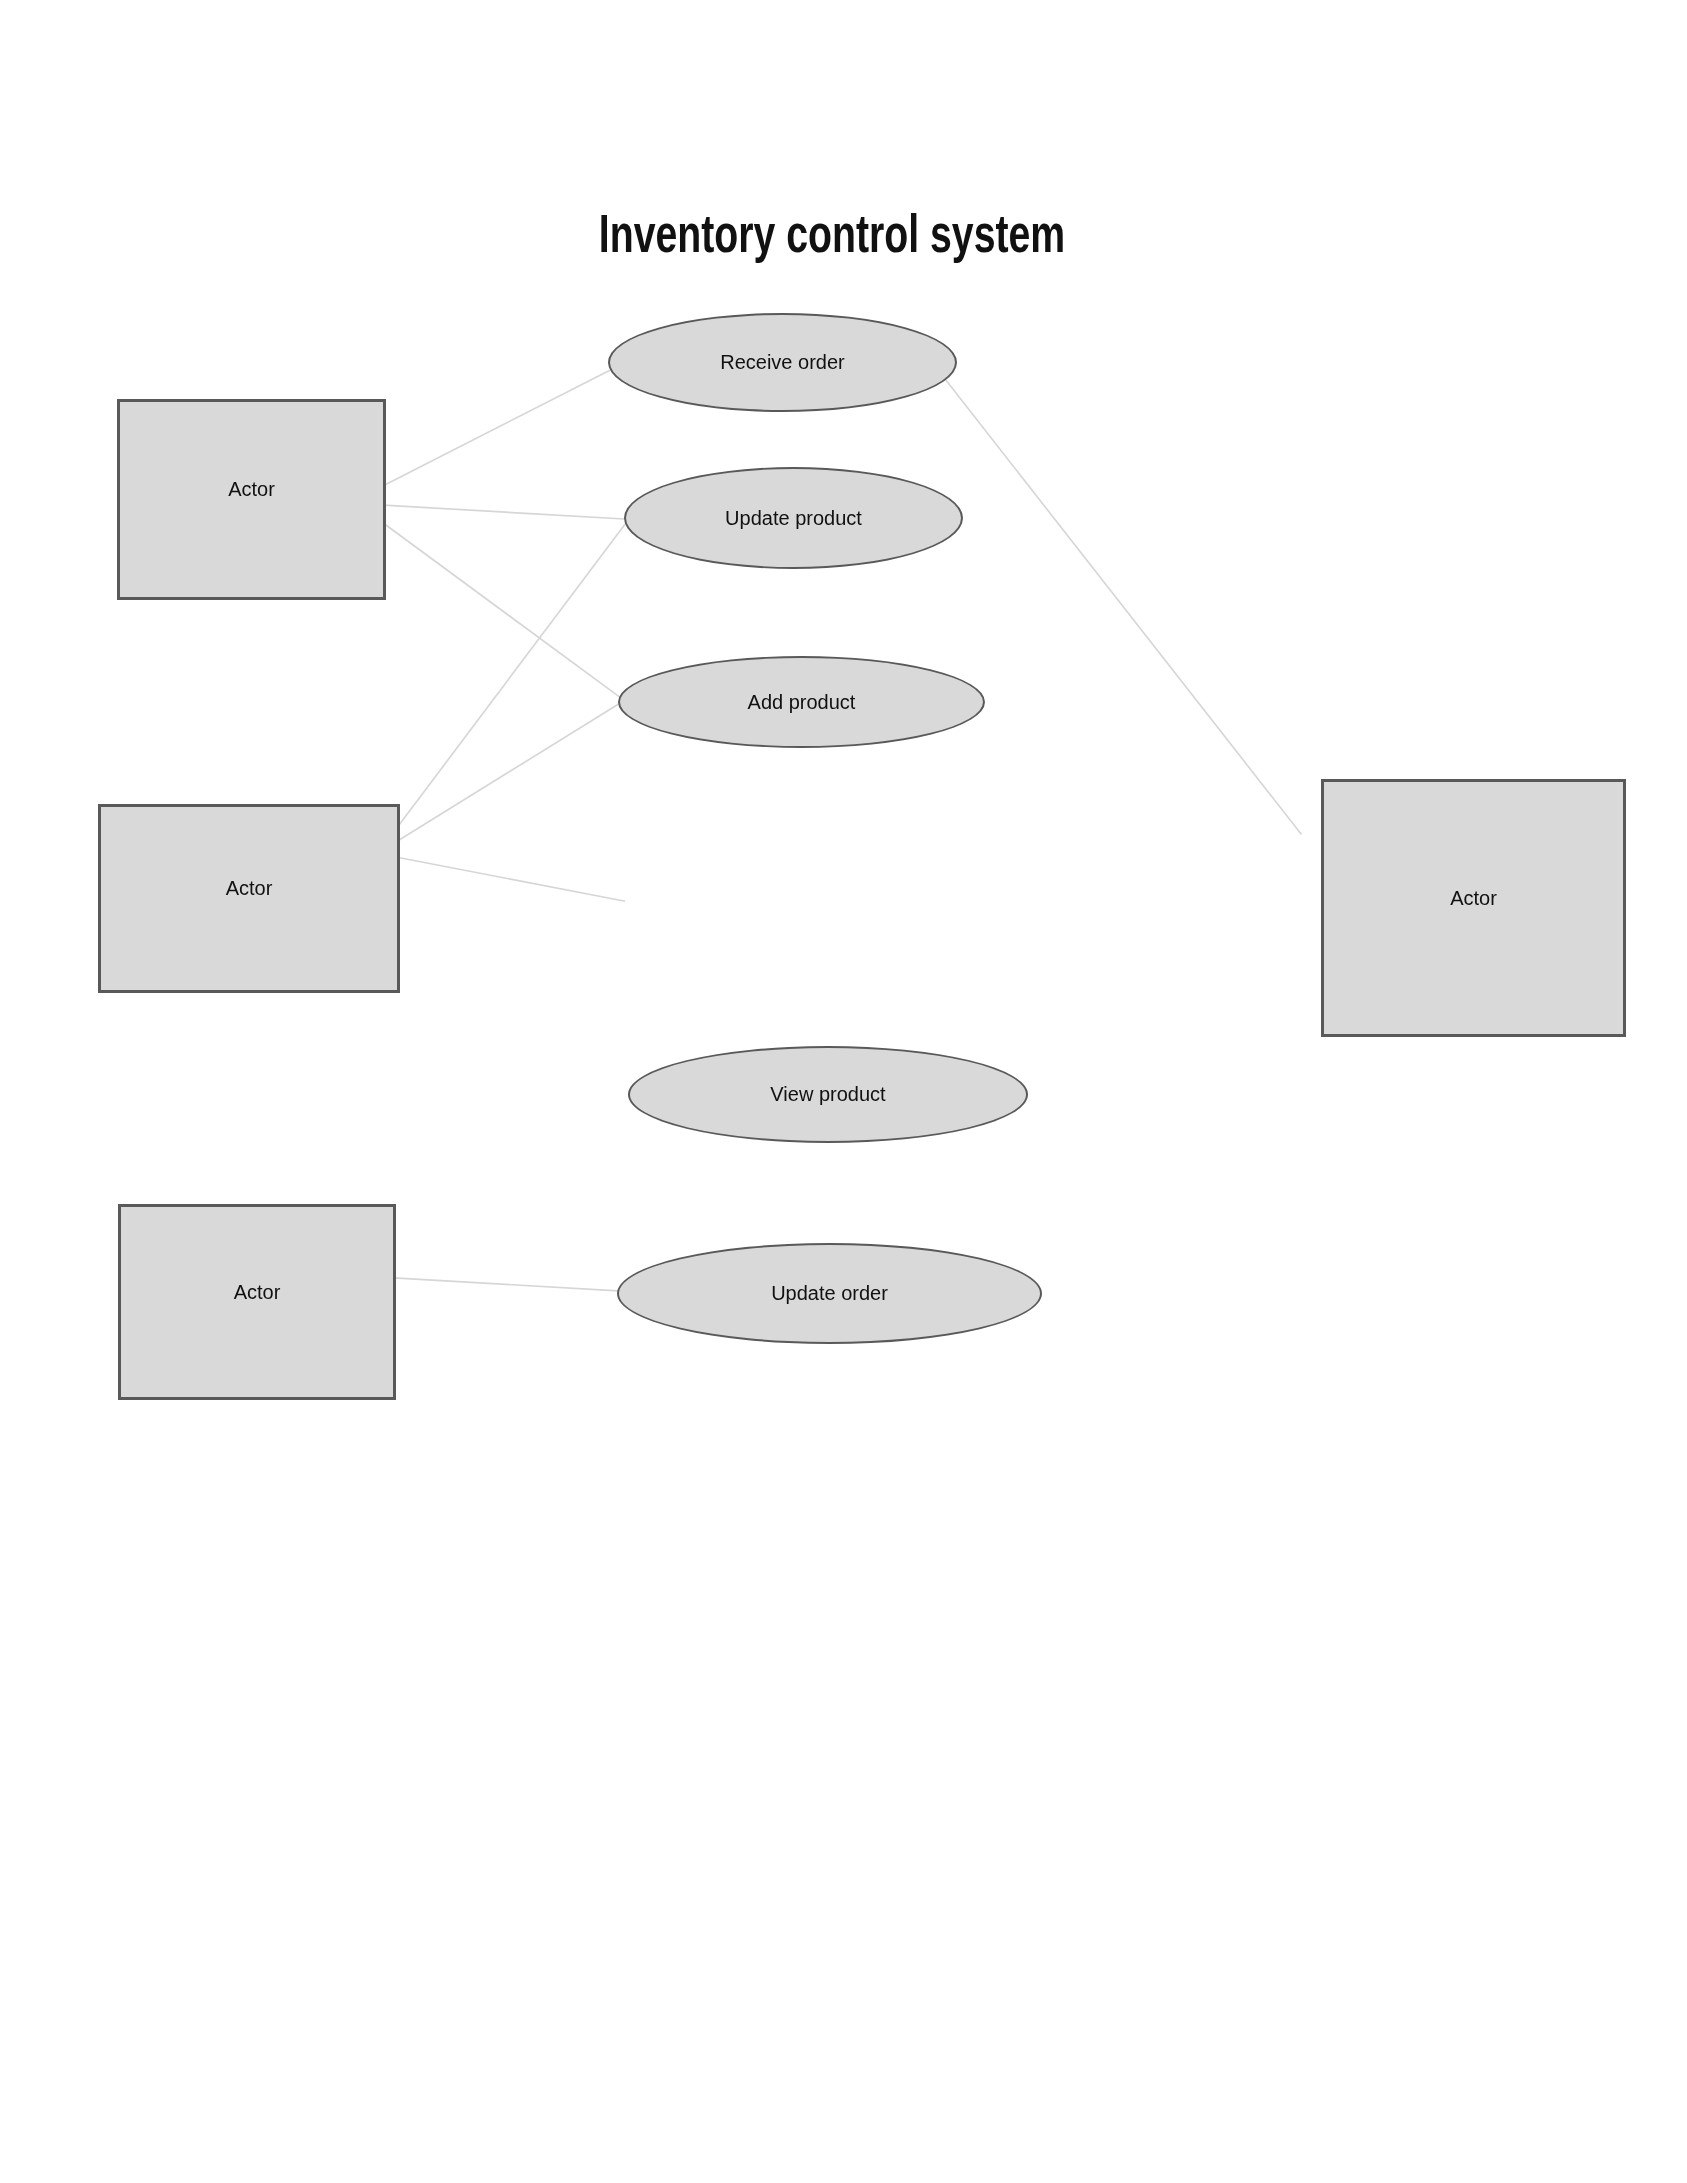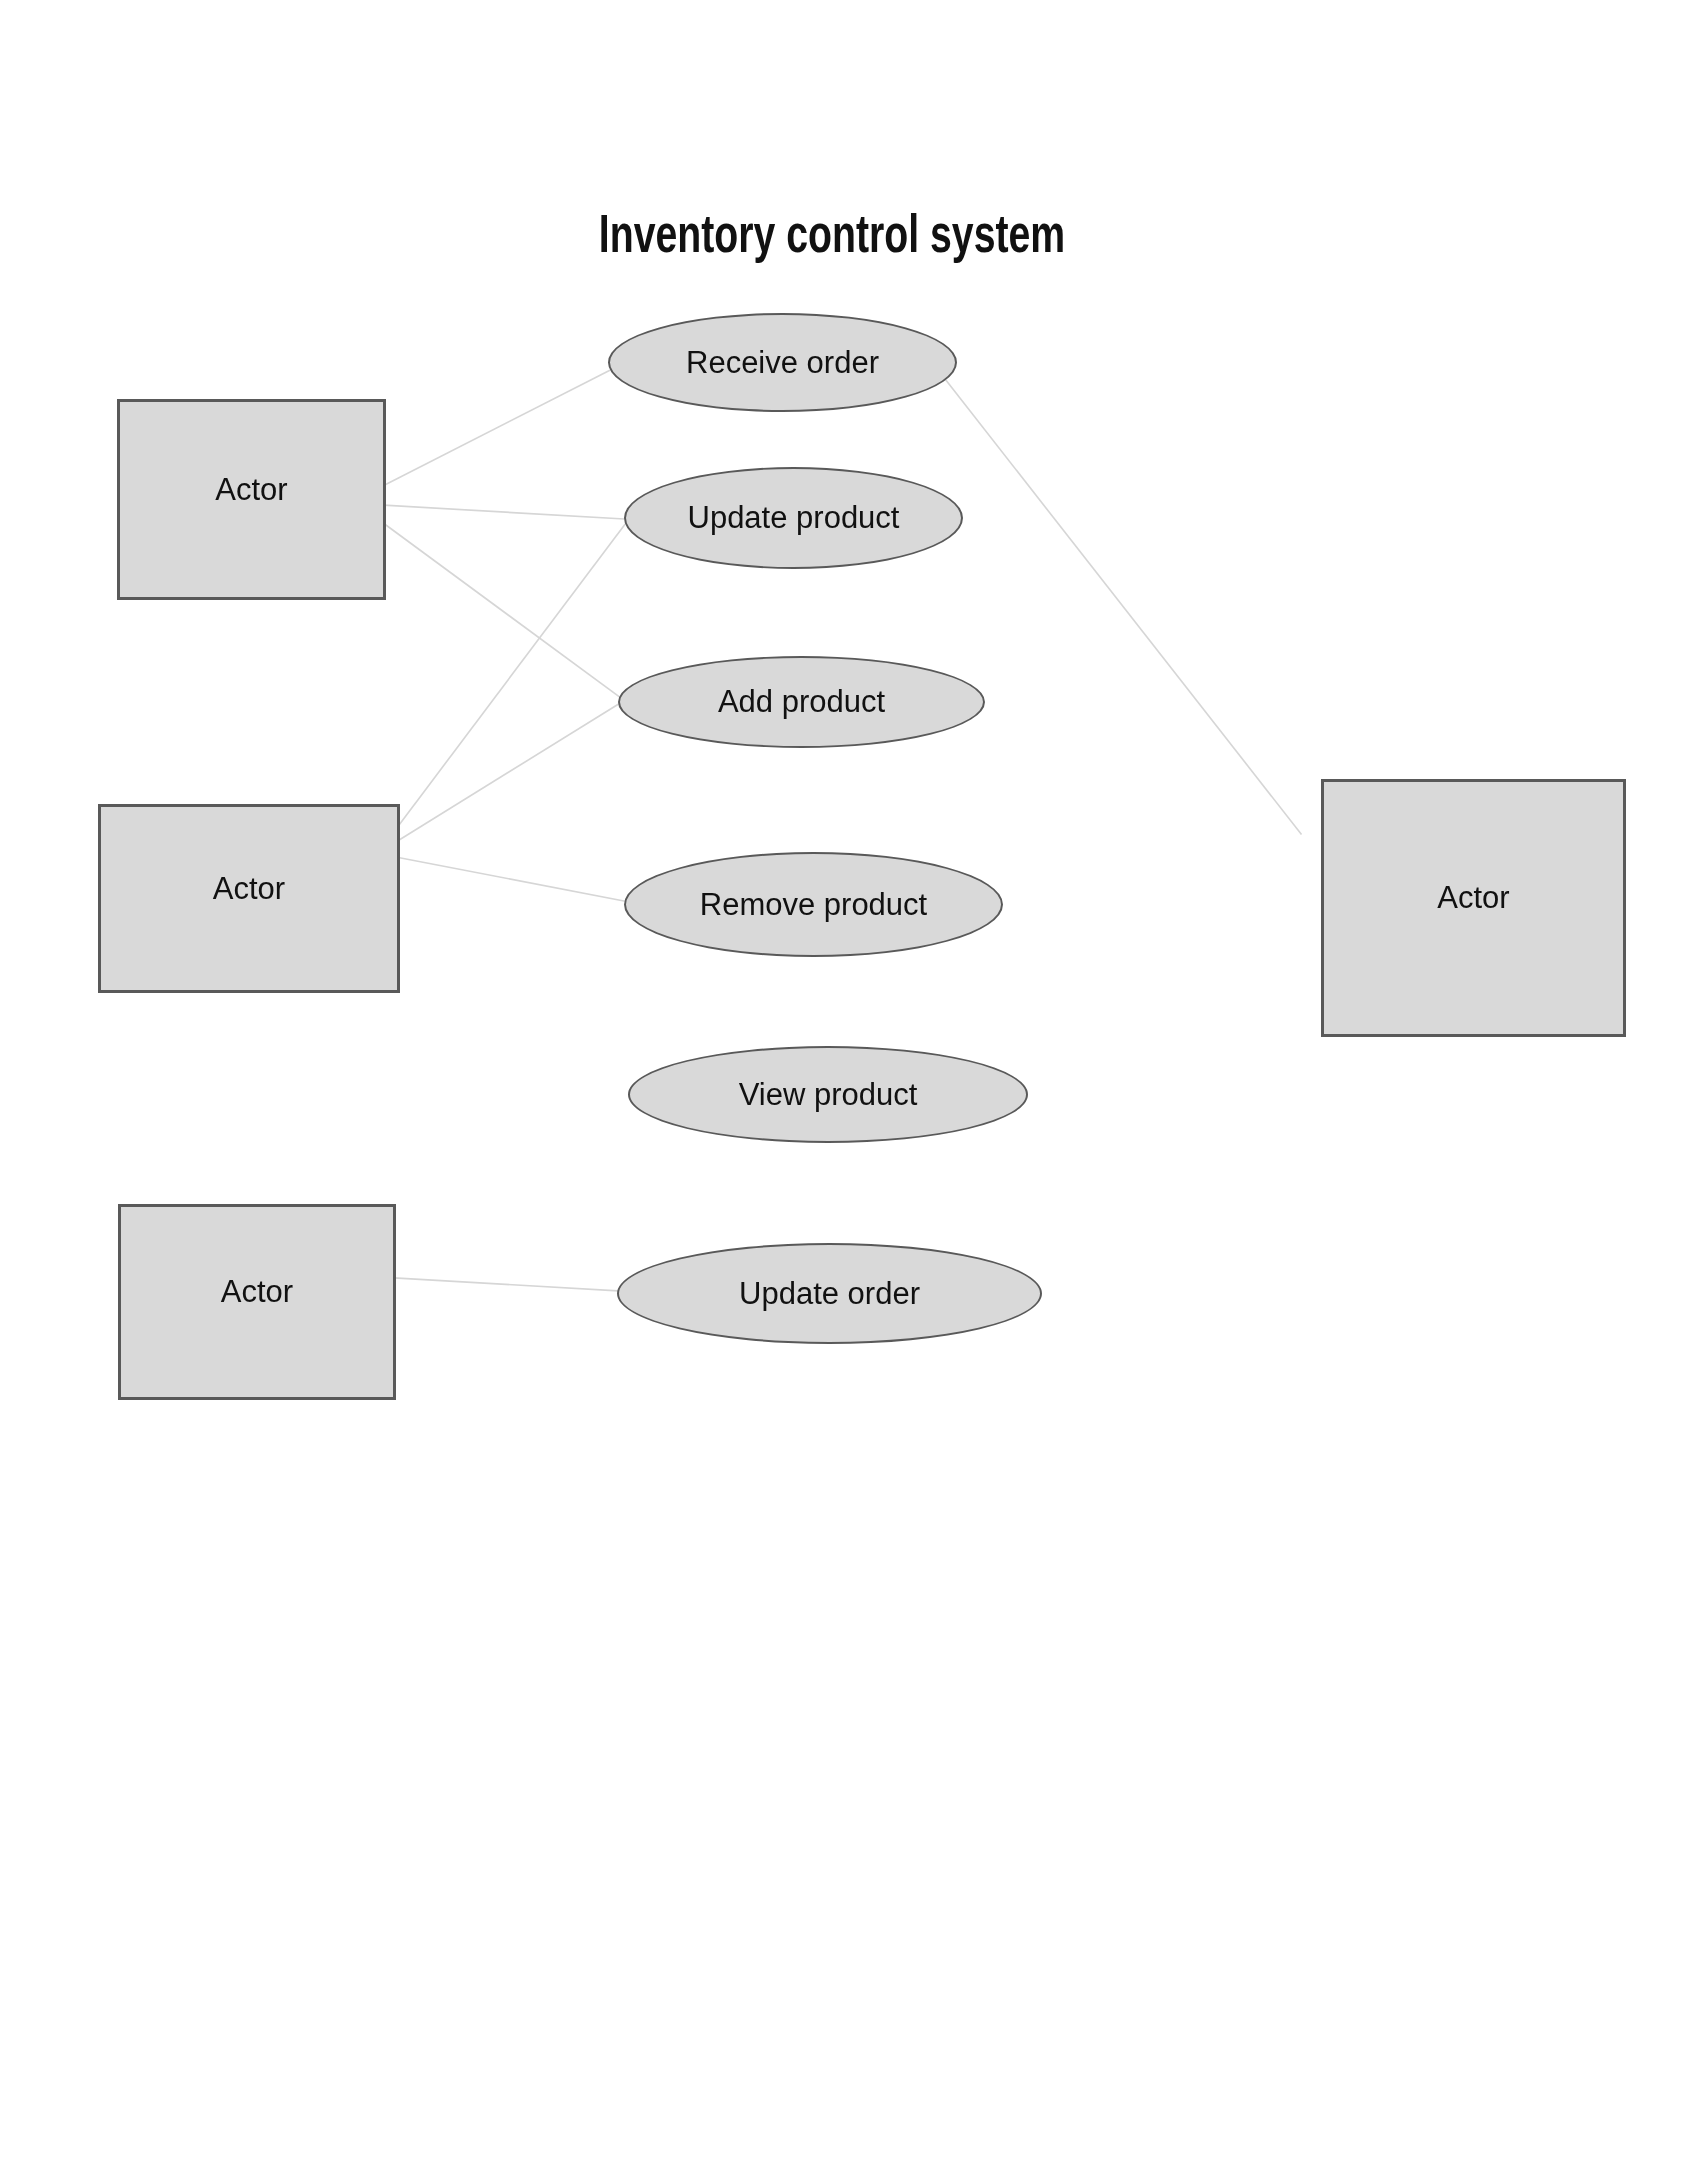--- a/index.html
+++ b/index.html
@@ -63,21 +63,21 @@
     position: absolute;
     box-sizing: border-box;
     background: var(--node-fill);
     border: 2.5px solid var(--node-border);
     border-radius: 50%;
     display: flex;
     align-items: center;
     justify-content: center;
   }
   .node-label {
-    font-size: 31px;
+    font-size: 20px;
     color: var(--text);
     white-space: nowrap;
   }
   .actor .node-label {
     margin-bottom: 20px;
   }
 </style>
 </head>
 <body>
 
@@ -117,23 +117,20 @@
   </div>
 
   <div class="usecase" style="left:624px; top:467px; width:339px; height:102px;">
     <span class="node-label">Update product</span>
   </div>
 
   <div class="usecase" style="left:618px; top:656px; width:367px; height:92px;">
     <span class="node-label">Add product</span>
   </div>
 
-  <div class="usecase" style="left:624px; top:852px; width:379px; height:105px;">
-    <span class="node-label">Remove product</span>
-  </div>
 
   <div class="usecase" style="left:628px; top:1046px; width:400px; height:97px;">
     <span class="node-label">View product</span>
   </div>
 
   <div class="usecase" style="left:617px; top:1243px; width:425px; height:101px;">
     <span class="node-label">Update order</span>
   </div>
 
 </div>

